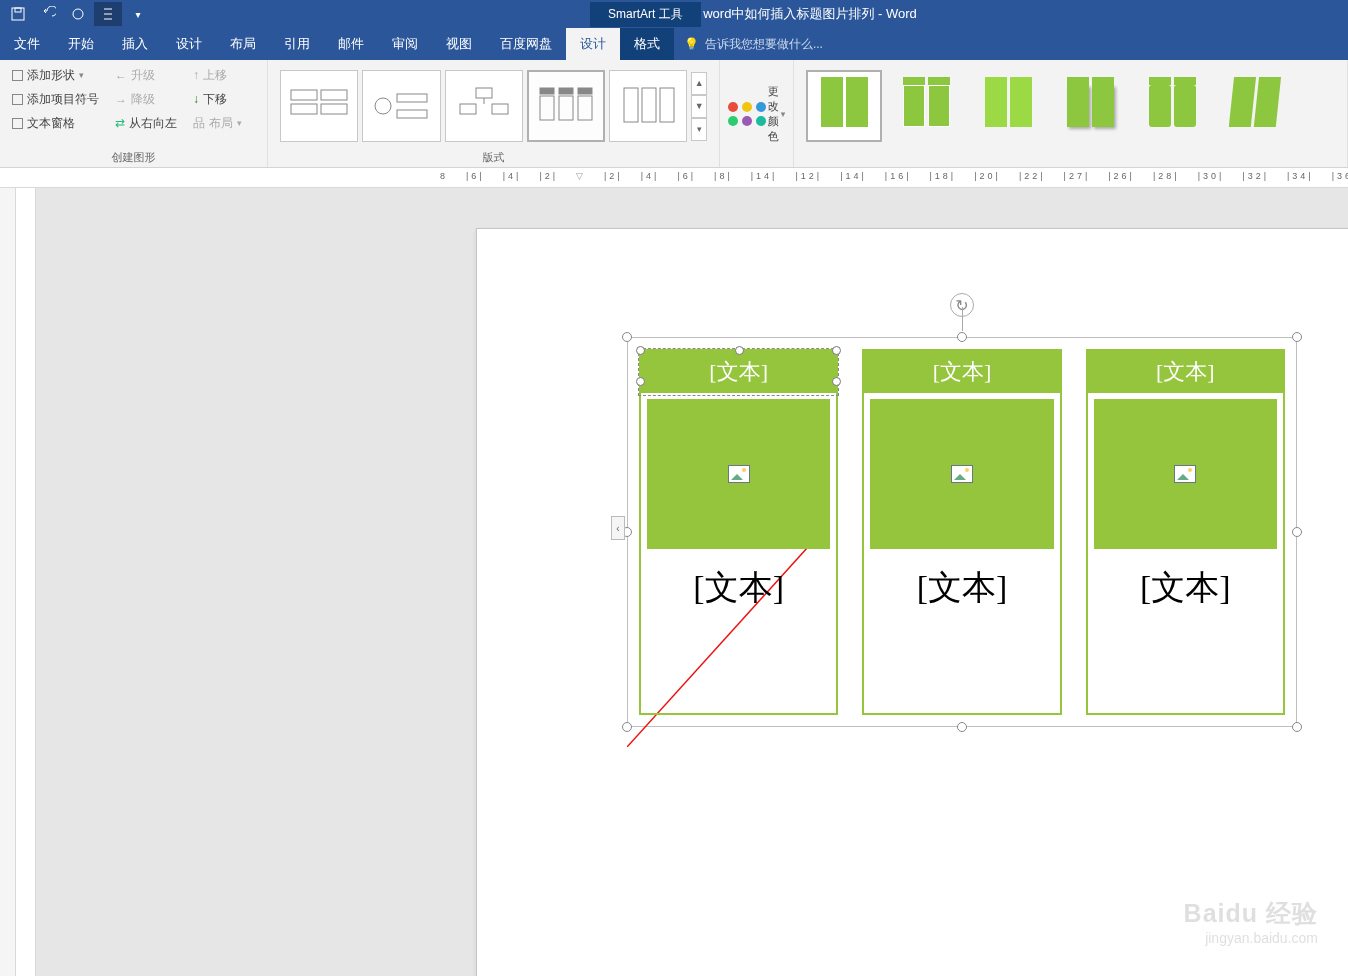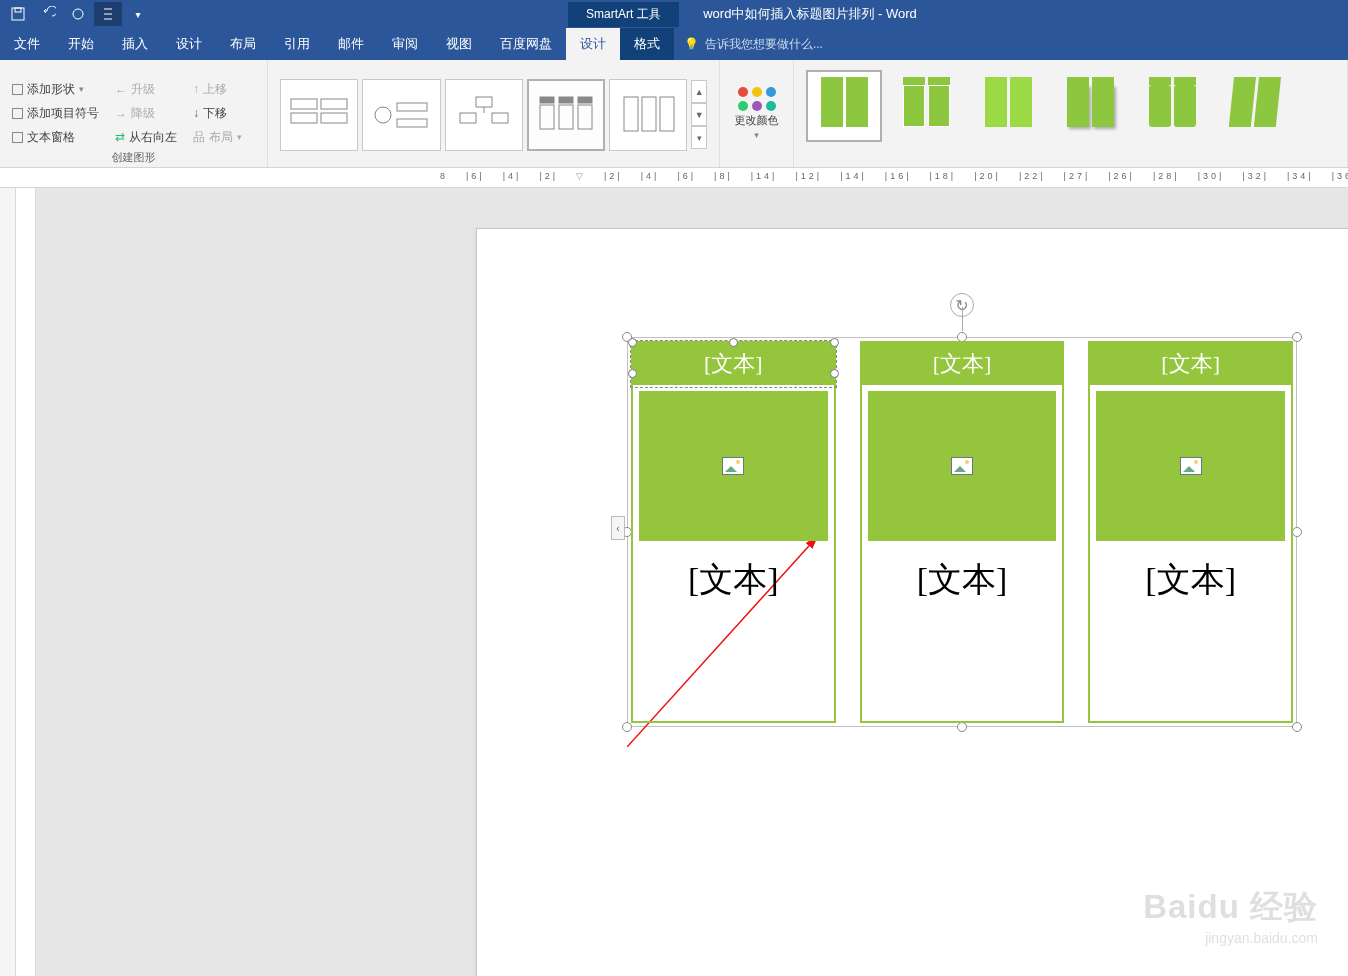--- a/index.html
+++ b/index.html
@@ -4,48 +4,48 @@
 <style>
 * { margin: 0; padding: 0; box-sizing: border-box; font-family: "Microsoft YaHei", sans-serif; }
 body { background: #e6e6e6; width: 1348px; height: 976px; overflow: hidden; position: relative; }
 
 
 .title-bar { background: #2b579a; height: 28px; display: flex; align-items: center; color: #fff; font-size: 12px; }
 .qat { display: flex; align-items: center; gap: 2px; padding: 0 4px; }
 .qat-btn { width: 28px; height: 24px; display: flex; align-items: center; justify-content: center; color: #fff; }
 .qat-btn.active { background: #1e3e70; }
 .title-center { flex: 1; display: flex; align-items: center; justify-content: center; position: relative; }
-.tool-tab { position: absolute; left: 412px; background: #124078; padding: 4px 18px; font-size: 12px; }
+.tool-tab { position: absolute; left: 434px; background: #124078; padding: 4px 18px; font-size: 12px; }
 .doc-title { margin-left: 116px; font-size: 13px; }
 
 
 .tabs { background: #2b579a; height: 32px; display: flex; align-items: stretch; color: #fff; font-size: 13px; }
 .tab { padding: 0 14px; display: flex; align-items: center; cursor: pointer; }
 .tab.file { background: #2b579a; }
 .tab.active { background: #f3f3f3; color: #2b579a; }
 .tab.fmt { background: #124078; }
 .tell-me { flex: 1; display: flex; align-items: center; color: #cdd9ec; padding-left: 10px; gap: 6px; font-size: 12px; }
 
 
 .ribbon { background: #f3f3f3; height: 108px; border-bottom: 1px solid #d4d4d4; display: flex; }
 .group { border-right: 1px solid #e0e0e0; padding: 4px 8px 2px; display: flex; flex-direction: column; }
 .group-body { flex: 1; display: flex; gap: 8px; }
 .group-label { text-align: center; font-size: 11px; color: #666; padding-top: 2px; }
-.gcol { display: flex; flex-direction: column; gap: 2px; justify-content: flex-end; }
+.gcol { display: flex; flex-direction: column; gap: 2px; justify-content: flex-start; }
 .gbtn { font-size: 12px; color: #444; display: flex; align-items: center; gap: 4px; height: 22px; padding: 0 4px; white-space: nowrap; }
 .gbtn.disabled { color: #aaa; }
 .chk { width: 11px; height: 11px; border: 1px solid #888; display: inline-block; }
 
 .layouts { display: flex; align-items: center; gap: 4px; padding: 6px 4px; }
 .layout-item { width: 80px; height: 72px; border: 1px solid #c8c8c8; background: #fff; display: flex; align-items: center; justify-content: center; position: relative; }
 .layout-item.sel { border: 2px solid #b0b0b0; background: #fdfdfd; }
 .layout-spin { width: 16px; display: flex; flex-direction: column; }
 .spinbtn { height: 23px; border: 1px solid #c8c8c8; background: #fff; font-size: 9px; color: #666; display:flex; align-items:center; justify-content:center;}
 
-.color-btn { width: 60px; display: flex; flex-direction: column; align-items: center; justify-content: center; gap: 2px; font-size: 11px; color: #444; }
+.color-btn { width: 60px; display: flex; flex-direction: row; align-items: center; justify-content: center; gap: 2px; font-size: 11px; color: #444; }
 .color-dots { display: grid; grid-template-columns: repeat(3, 10px); gap: 4px; }
 .dot { width: 10px; height: 10px; border-radius: 50%; }
 
 .styles-gal { display: flex; gap: 6px; padding: 6px 4px; }
 .style-item { width: 76px; height: 72px; border: 1px solid transparent; display: flex; align-items: center; justify-content: center; }
 .style-item.sel { border: 2px solid #b0b0b0; background:#fff;}
 .style-shape { display: flex; gap: 3px; }
 .style-shape .bar { width: 22px; height: 42px; background: #8dc63f; position: relative; }
 .style-shape .bar::before { content: ""; position: absolute; top: -8px; left: 0; width: 22px; height: 8px; background: #8dc63f; }
 
@@ -65,41 +65,41 @@
 .sa-frame { position: absolute; inset: 0; border: 1px solid #bfbfbf; }
 .handle { position: absolute; width: 10px; height: 10px; background: #fff; border: 1px solid #888; border-radius: 50%; }
 .h-tl { top: -5px; left: -5px; } .h-tm { top: -5px; left: 50%; margin-left:-5px;} .h-tr { top:-5px; right:-5px;}
 .h-ml { top:50%; left:-5px; margin-top:-5px;} .h-mr { top:50%; right:-5px; margin-top:-5px;}
 .h-bl { bottom:-5px; left:-5px;} .h-bm { bottom:-5px; left:50%; margin-left:-5px;} .h-br{bottom:-5px; right:-5px;}
 .rotate { position:absolute; top:-44px; left:50%; margin-left:-12px; width:24px; height:24px; border:1px solid #aaa; border-radius:50%; background:#fff; display:flex; align-items:center; justify-content:center; color:#888;}
 .cross-v { position:absolute; top:-30px; left:50%; width:1px; height:24px; background:#aaa;}
 
 .text-toggle { position:absolute; left:-16px; top:46%; width:14px; height:24px; border:1px solid #bbb; background:#f5f5f5; font-size:10px; color:#666; display:flex; align-items:center; justify-content:center;}
 
-.cards { display: flex; gap: 24px; padding: 4px; height: 100%; }
+.cards { display: flex; gap: 24px; padding: 12px; height: 100%; }
 .card { flex: 1; border: 2px solid #95c53d; display: flex; flex-direction: column; position: relative; }
 .card-head { background: #95c53d; color: #fff; font-size: 22px; text-align: center; padding: 6px 0; font-family: "SimSun", serif; }
 .card-img { margin: 6px; height: 150px; background: #95c53d; display: flex; align-items: center; justify-content: center; }
 .pic-icon { width: 22px; height: 18px; background: #fff; border: 1px solid #678; position: relative; }
 .pic-icon::after { content:""; position:absolute; bottom:2px; left:2px; width:0; height:0; border-left:6px solid transparent; border-right:6px solid transparent; border-bottom:6px solid #6a8;}
 .pic-icon::before { content:""; position:absolute; top:2px; right:3px; width:4px; height:4px; background:#fc6; border-radius:50%;}
 .card-body { text-align: center; font-family: "SimSun", serif; font-size: 34px; padding: 10px 0; }
 
 .card.selected .card-head { outline: 1px dashed #888; outline-offset: 2px; }
 .card.selected { position: relative; }
 .sel-handle { position:absolute; width:9px; height:9px; background:#fff; border:1px solid #777; border-radius:50%;}
 .sh1{top:-5px;left:-5px;} .sh2{top:-5px;left:50%;margin-left:-4px;} .sh3{top:-5px;right:-5px;}
 .sh4{top:26px;left:-5px;} .sh5{top:26px;right:-5px;}
 
 
 .arrow { position: absolute; left: 0; top: 190px; width: 200px; height: 220px; pointer-events: none; }
 
 
 .wm { position: absolute; right: 30px; bottom: 30px; color: #d8d8d8; font-size: 14px; text-align: right; opacity:.8;}
-.wm .big { font-size: 33px; font-weight: bold; letter-spacing:1px;margin-top:20px;}
+.wm .big { font-size: 25px; font-weight: bold; letter-spacing:1px;margin-top:20px;}
 
 svg.mini { stroke:#888; fill:none; stroke-width:1;}
 </style>
 </head>
 <body>
 
 <div class="title-bar">
   <div class="qat">
     <div class="qat-btn">
       <svg width="16" height="16" class="mini">
@@ -243,20 +243,21 @@
             <rect x="24" y="4" width="14" height="34"></rect>
             <rect x="42" y="4" width="14" height="34"></rect>
           </svg>
         </div>
       <div class="layout-spin">
         <div class="spinbtn">▲</div>
         <div class="spinbtn">▼</div>
         <div class="spinbtn">▾</div>
       </div>
     </div>
+    <div class="group-label">版式</div>
   </div>
 
   <div class="group" style="width:74px;">
     <div class="group-body" style="justify-content:center;">
       <div class="color-btn">
         <div class="color-dots">
           <span class="dot" style="background:#e74c3c"></span>
             <span class="dot" style="background:#f1c40f"></span>
             <span class="dot" style="background:#3498db"></span>
           <span class="dot" style="background:#2ecc71"></span>

